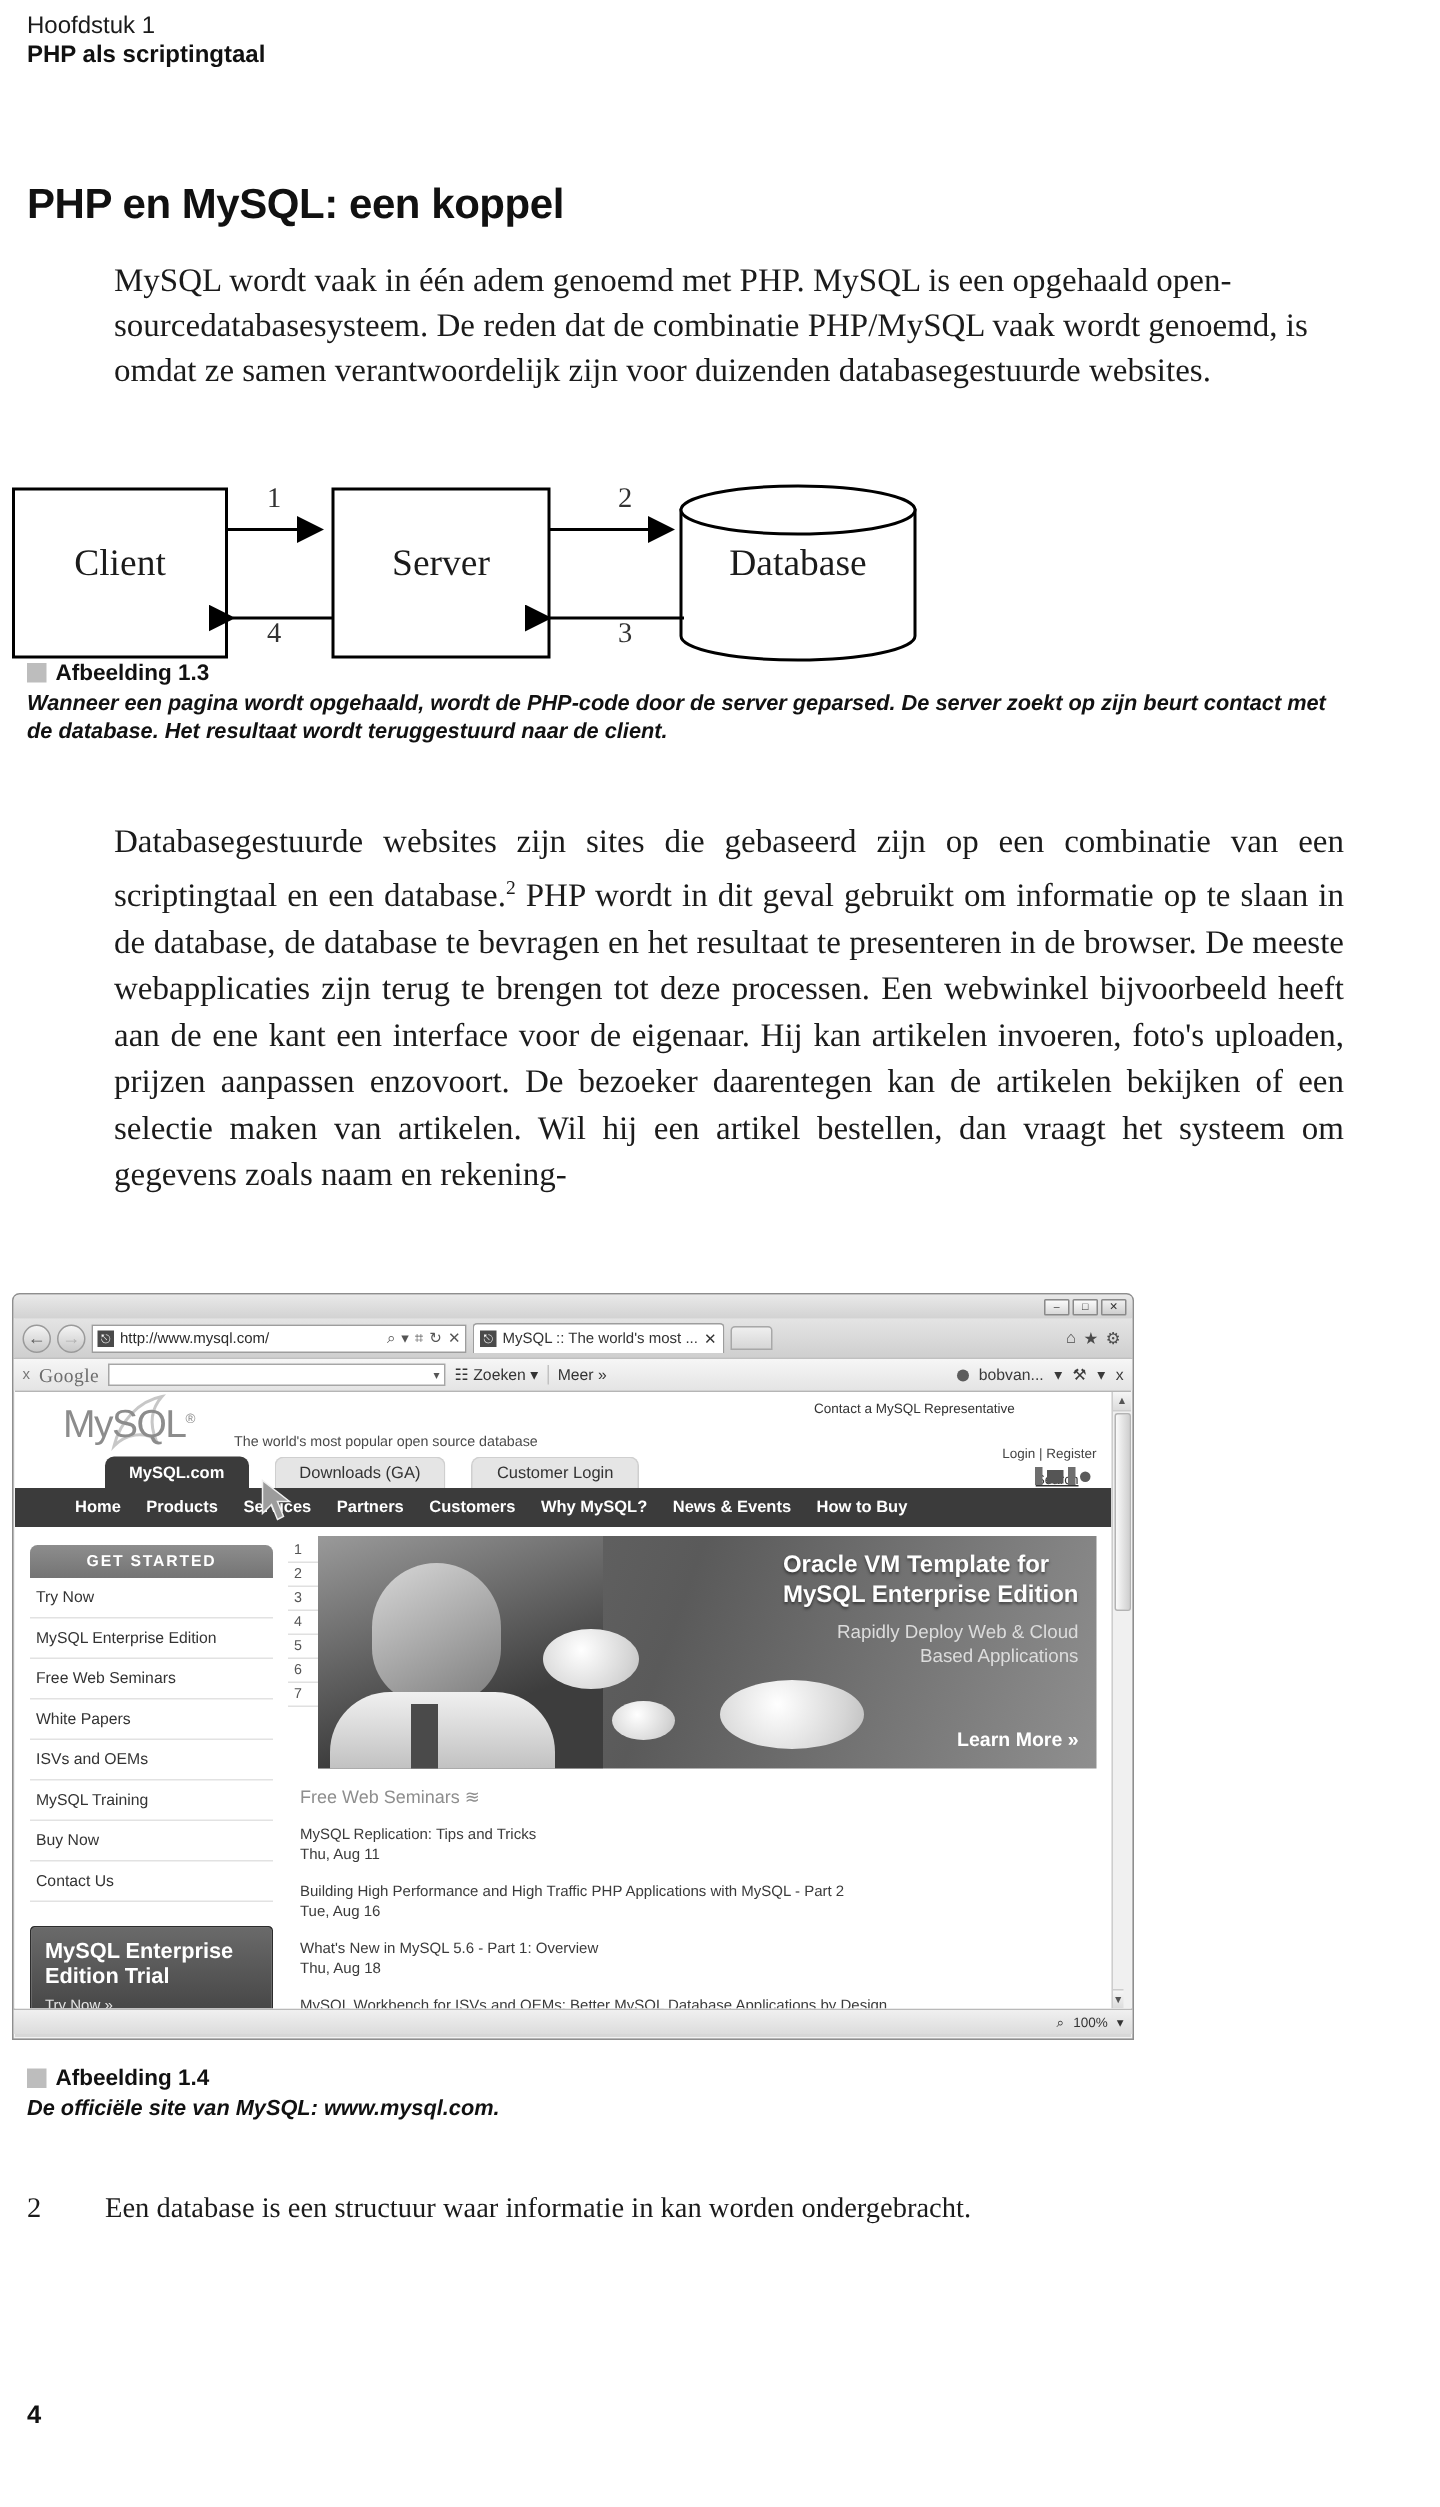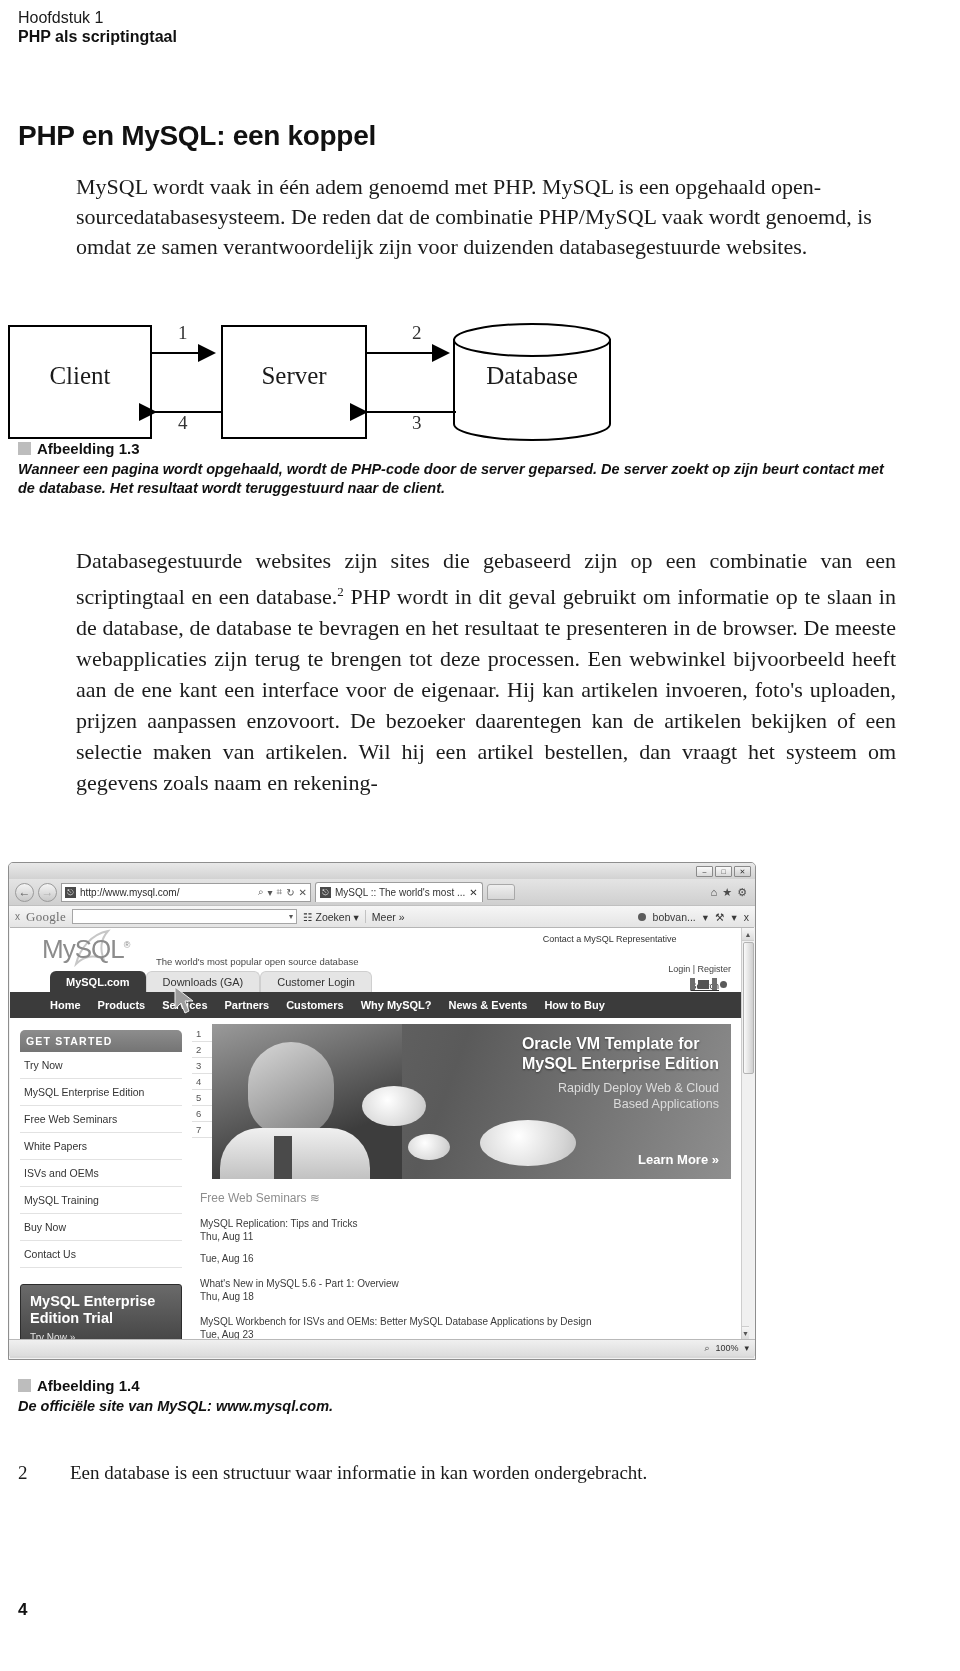--- a/index.html
+++ b/index.html
@@ -114,38 +114,38 @@
   .site-top .utilnav { position: absolute; right: 22px; top: 6px; font-size: 9px; color: #333; display: flex; gap: 14px; }
   .site-top .utilnav .u-search { text-decoration: underline; margin-top: 47px; }
   .site-top .loginreg { position: absolute; right: 10px; top: 24px; font-size: 9px; color: #444; margin-top: 12px; }
   .site-logo { position: absolute; left: 32px; top: 6px; font-family: "Liberation Sans", sans-serif;
                font-size: 26px; color: #8c8c8c; letter-spacing: -1px; }
   .site-logo .tm { font-size: 9px; vertical-align: super; }
   .site-tag { position: absolute; left: 146px; top: 28px; font-size: 9.5px; color: #4a4a4a; }
 
   .dolphin { position: absolute; left: 60px; top: 0px; width: 52px; height: 40px; opacity: .55; }
 
-  .tabrow { height: 22px; position: relative; padding-left: 40px; display: flex; align-items: flex-end; gap: 0; }
+  .tabrow { height: 22px; position: relative; padding-left: 60px; display: flex; align-items: flex-end; gap: 17px; }
   .stab { height: 21px; padding: 0 16px; font-size: 11px; display: flex; align-items: center;
           border-radius: 6px 6px 0 0; }
   .stab.active { background: #3b3b3b; color: #fff; font-weight: bold; }
   .stab.inactive { background: #e5e5e5; color: #333; border: 1px solid #cfcfcf; border-bottom: none; }
   .tabrow-right { position: absolute; right: 14px; bottom: 2px; display: flex; gap: 3px; align-items: center; }
   .barbit { width: 5px; height: 12px; background: #6e6e6e; }
   .barbit.sq { width: 11px; height: 9px; background: #555; }
   .barbit.dot { width: 7px; height: 7px; border-radius: 50%; background: #5a5a5a; }
 
   .mainnav { height: 26px; background: #3b3b3b; display: flex; align-items: center; gap: 17px;
              padding-left: 40px; color: #fff; font-size: 11px; font-weight: bold; position: relative; }
   .cursor-arrow { position: absolute; left: 163px; top: -6px; width: 22px; height: 30px; }
 
   .content { display: flex; height: 364px; }
   .sidebar { width: 182px; padding: 12px 10px 0 10px; }
   .side-head { background: linear-gradient(#8d8d8d,#747474); color: #fff; font-size: 10.5px; font-weight: bold;
-               letter-spacing: 1.2px; text-align: left; padding: 5px 6px; border-radius: 5px 5px 0 0; }
+               letter-spacing: 1.2px; text-align: center; padding: 5px 6px; border-radius: 5px 5px 0 0; }
   .side-item { font-size: 10.5px; color: #333; padding: 7px 4px; border-bottom: 1px solid #e2e2e2; }
   .promo { margin-top: 16px; background: linear-gradient(#6a6a6a,#3f3f3f); border: 1px solid #2c2c2c;
            border-radius: 3px; padding: 8px 9px 9px 9px; color: #fff; }
   .promo .p1 { font-size: 14.5px; font-weight: bold; line-height: 17px; }
   .promo .p2 { font-size: 10px; margin-top: 5px; color: #e4e4e4; }
 
   .mainarea { flex: 1; padding: 6px 10px 0 0; position: relative; }
   .carousel { display: flex; }
   .cnums { width: 20px; padding-top: 2px; }
   .cnum { font-size: 9.5px; color: #555; border-bottom: 1px solid #e0e0e0; padding: 2px 0 2px 4px; }
@@ -396,20 +396,21 @@
           <div class="news">
             <div class="news-head">
               <span>Free Web Seminars</span>
               <span>≋</span>
             </div>
             <div class="news-item">
               <div class="t">MySQL Replication: Tips and Tricks</div>
               <div class="d">Thu, Aug 11</div>
             </div>
             <div class="news-item">
+              <div class="t">Building High Performance and High Traffic PHP Applications with MySQL - Part 2</div>
               <div class="d">Tue, Aug 16</div>
             </div>
             <div class="news-item">
               <div class="t">What's New in MySQL 5.6 - Part 1: Overview</div>
               <div class="d">Thu, Aug 18</div>
             </div>
             <div class="news-item">
               <div class="t">MySQL Workbench for ISVs and OEMs: Better MySQL Database Applications by Design</div>
               <div class="d">Tue, Aug 23</div>
             </div>

